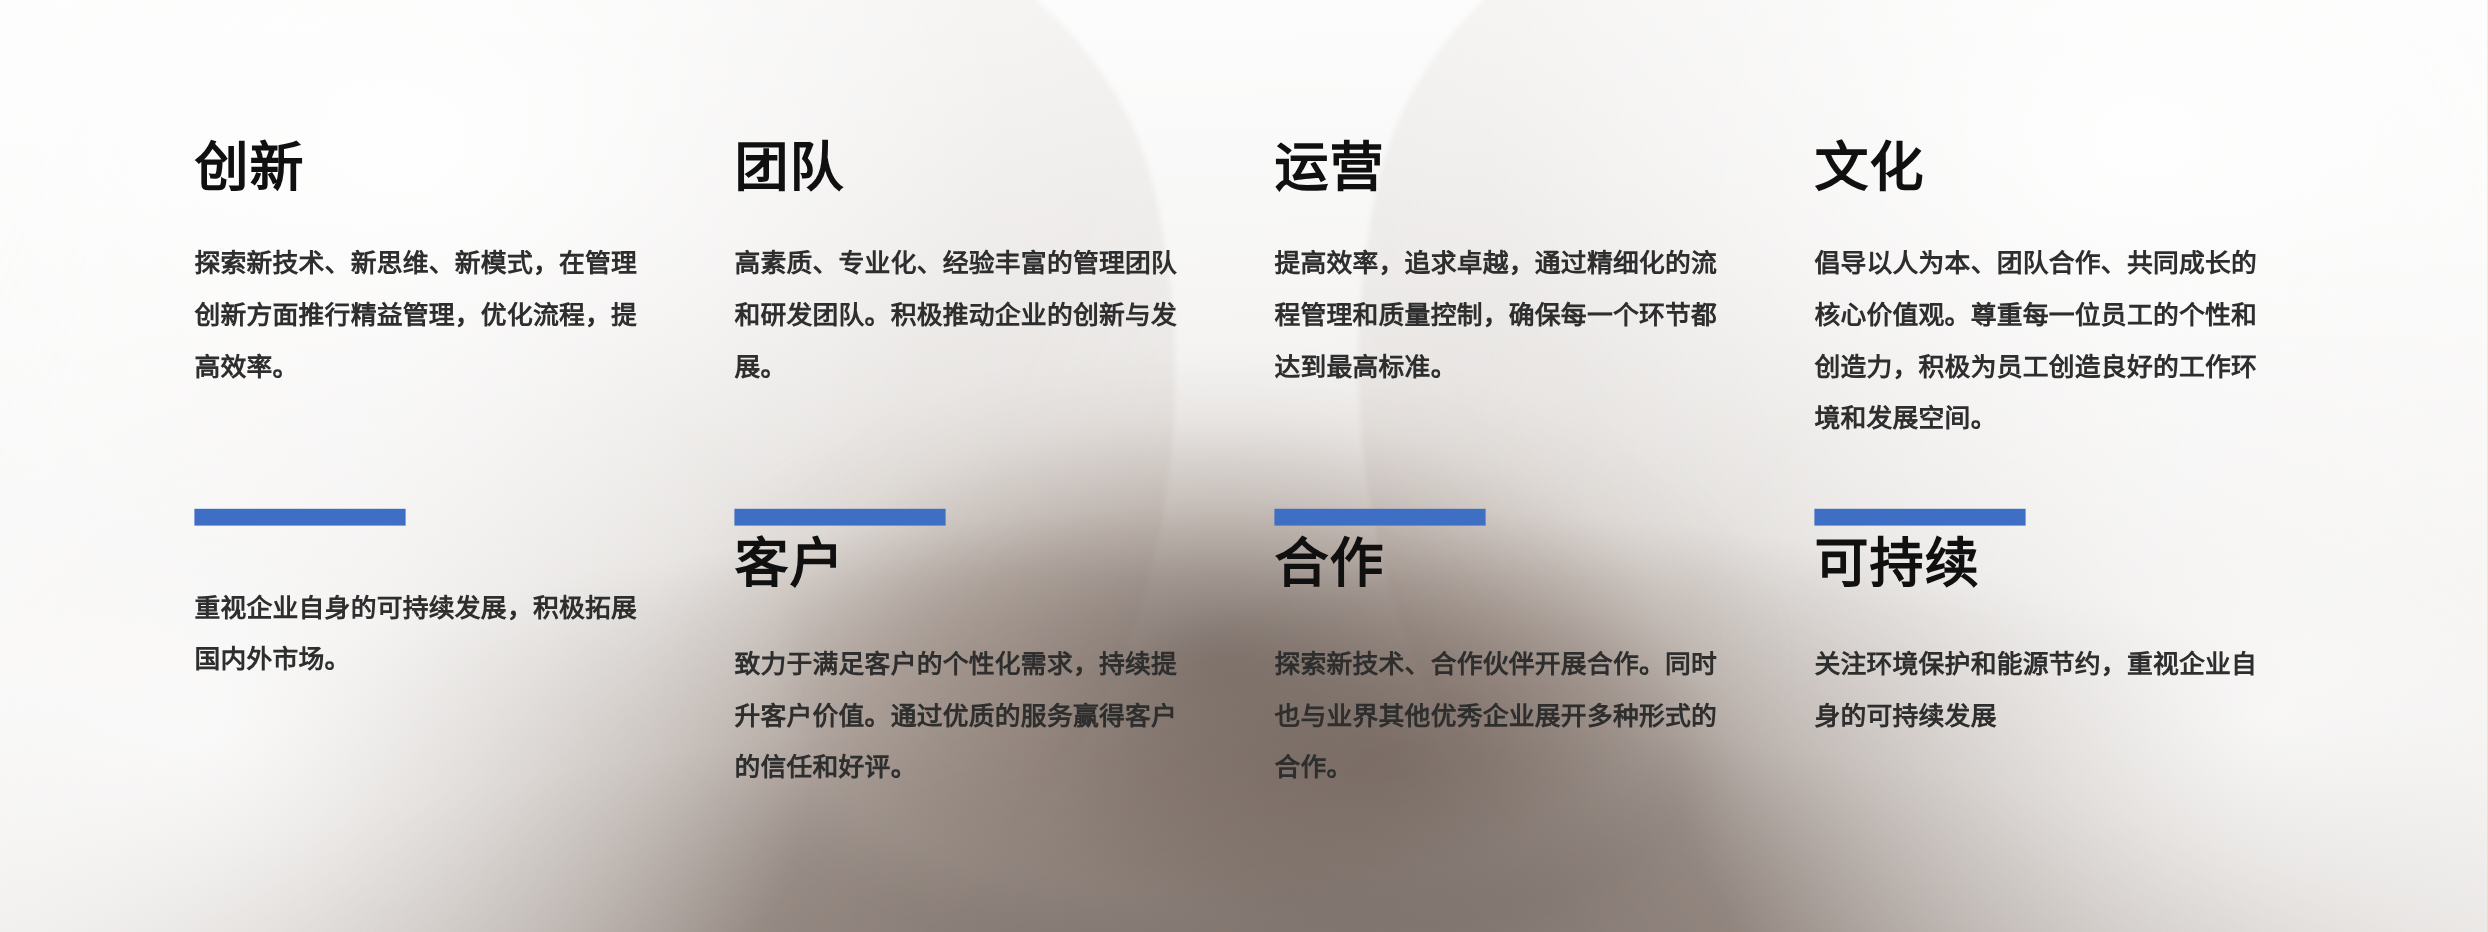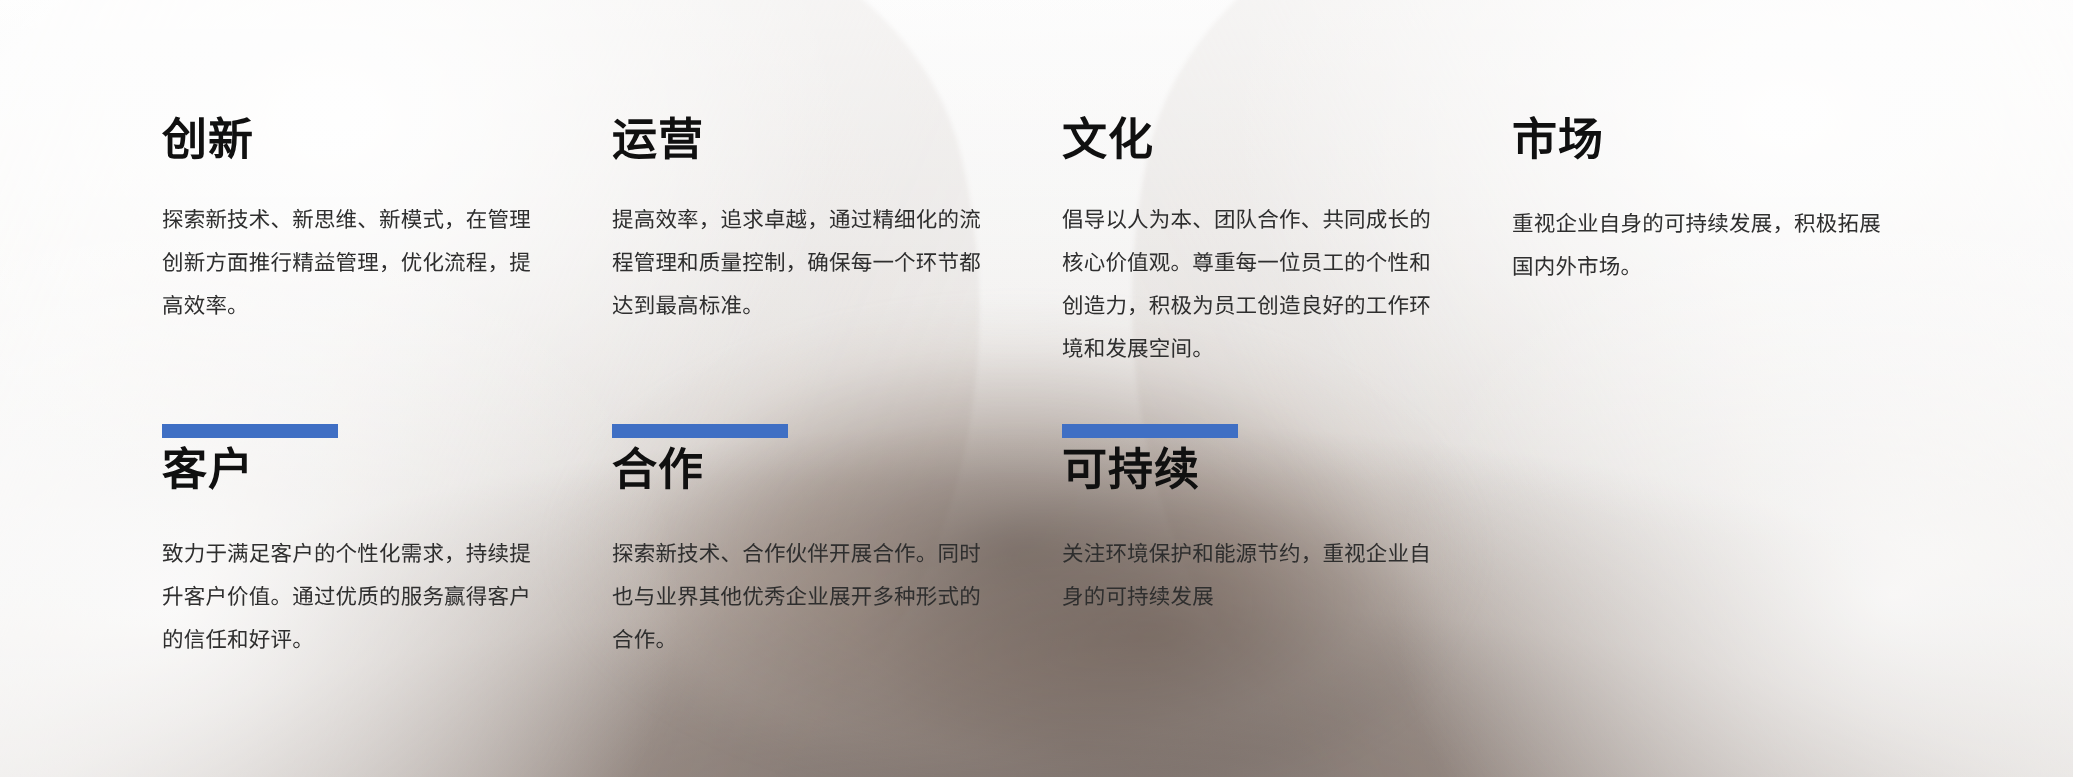--- a/index.html
+++ b/index.html
@@ -139,21 +139,21 @@
   .card.row1 .card-title { padding-left: 12px; }
   .card.row2 .card-title { padding-left: 12px; }
 
   .card-body {
     margin: 0;
     padding-left: 12px;
     padding-right: 40px;
     font-size: 21.5px;
     line-height: 43px;
     color: #2e2e2e;
-    font-weight: 400;
+    font-weight: 700;
     letter-spacing: 0.2px;
   }
   .card.row1 .card-body { margin-top: 36px; }
   .card.row2 .card-body { margin-top: 40px; }
 
   .rule {
     position: absolute;
     left: 12px;
     bottom: 0;
     height: 14px;
@@ -183,35 +183,39 @@
   </div>
 
   <div class="grid">
 
     <div class="card row1">
       <h2 class="card-title">创新</h2>
       <p class="card-body">探索新技术、新思维、新模式，在管理创新方面推行精益管理，优化流程，提高效率。</p>
       <div class="rule" style="background: rgb(63, 111, 196);"></div>
     </div>
 
+    <div class="card row1">
+      <h2 class="card-title">团队</h2>
+      <p class="card-body">高素质、专业化、经验丰富的管理团队和研发团队。积极推动企业的创新与发展。</p>
+      <div class="rule" style="background: rgb(63, 111, 196);"></div>
+    </div>
 
     <div class="card row1">
       <h2 class="card-title">运营</h2>
       <p class="card-body">提高效率，追求卓越，通过精细化的流程管理和质量控制，确保每一个环节都达到最高标准。</p>
       <div class="rule" style="background: rgb(63, 111, 196);"></div>
     </div>
 
     <div class="card row1">
       <h2 class="card-title">文化</h2>
       <p class="card-body">倡导以人为本、团队合作、共同成长的核心价值观。尊重每一位员工的个性和创造力，积极为员工创造良好的工作环境和发展空间。</p>
       <div class="rule wide" style="background: rgb(63, 111, 196);"></div>
     </div>
 
     <div class="card row2">
-      <h2 class="card-title">市场</h2>
       <p class="card-body">重视企业自身的可持续发展，积极拓展国内外市场。</p>
     </div>
 
     <div class="card row2">
       <h2 class="card-title">客户</h2>
       <p class="card-body">致力于满足客户的个性化需求，持续提升客户价值。通过优质的服务赢得客户的信任和好评。</p>
     </div>
 
     <div class="card row2">
       <h2 class="card-title">合作</h2>

